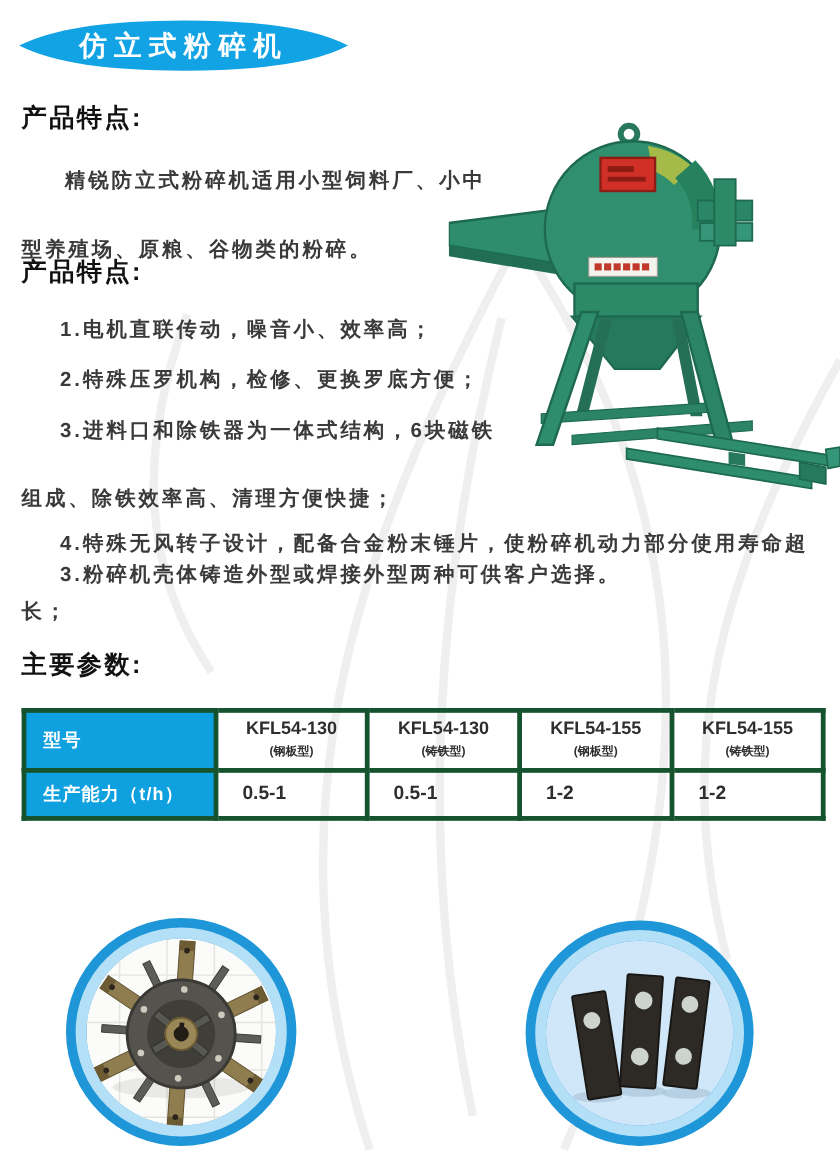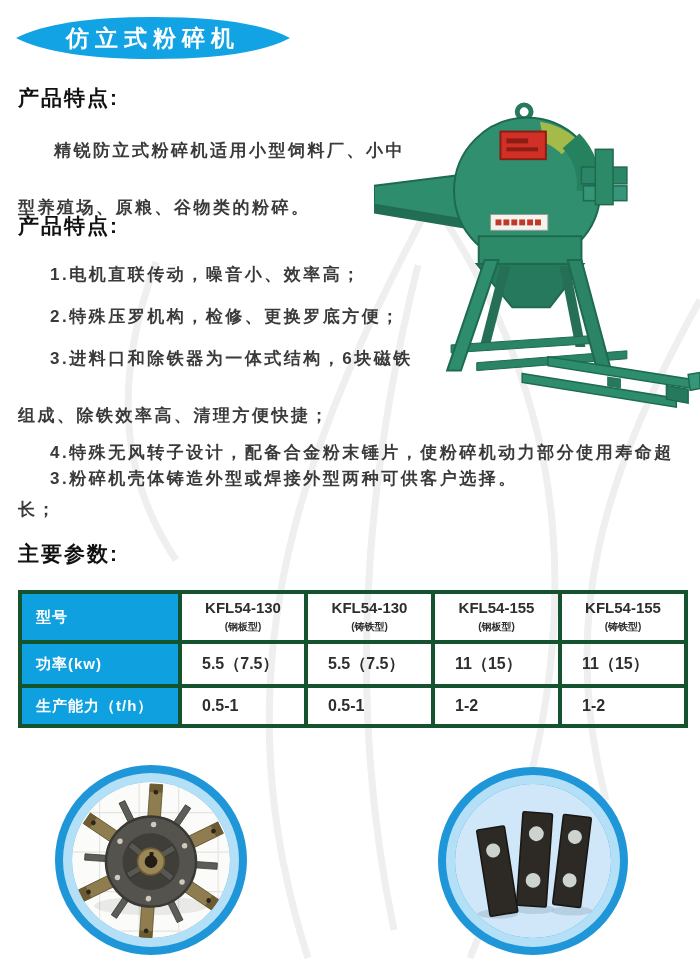--- a/index.html
+++ b/index.html
@@ -175,27 +175,20 @@
       </td>
       <td class="model-head">
         <div>KFL54-155</div>
         <div class="model-type">(钢板型)</div>
       </td>
       <td class="model-head">
         <div>KFL54-155</div>
         <div class="model-type">(铸铁型)</div>
       </td>
     </tr>
-    <tr class="r2">
-      <td class="rowlabel">功率(kw)</td>
-      <td class="val">5.5（7.5）</td>
-      <td class="val">5.5（7.5）</td>
-      <td class="val">11（15）</td>
-      <td class="val">11（15）</td>
-    </tr>
     <tr class="r3">
       <td class="rowlabel">生产能力（t/h）</td>
       <td class="val">0.5-1</td>
       <td class="val">0.5-1</td>
       <td class="val">1-2</td>
       <td class="val">1-2</td>
     </tr>
   </tbody>
     </table>
 

